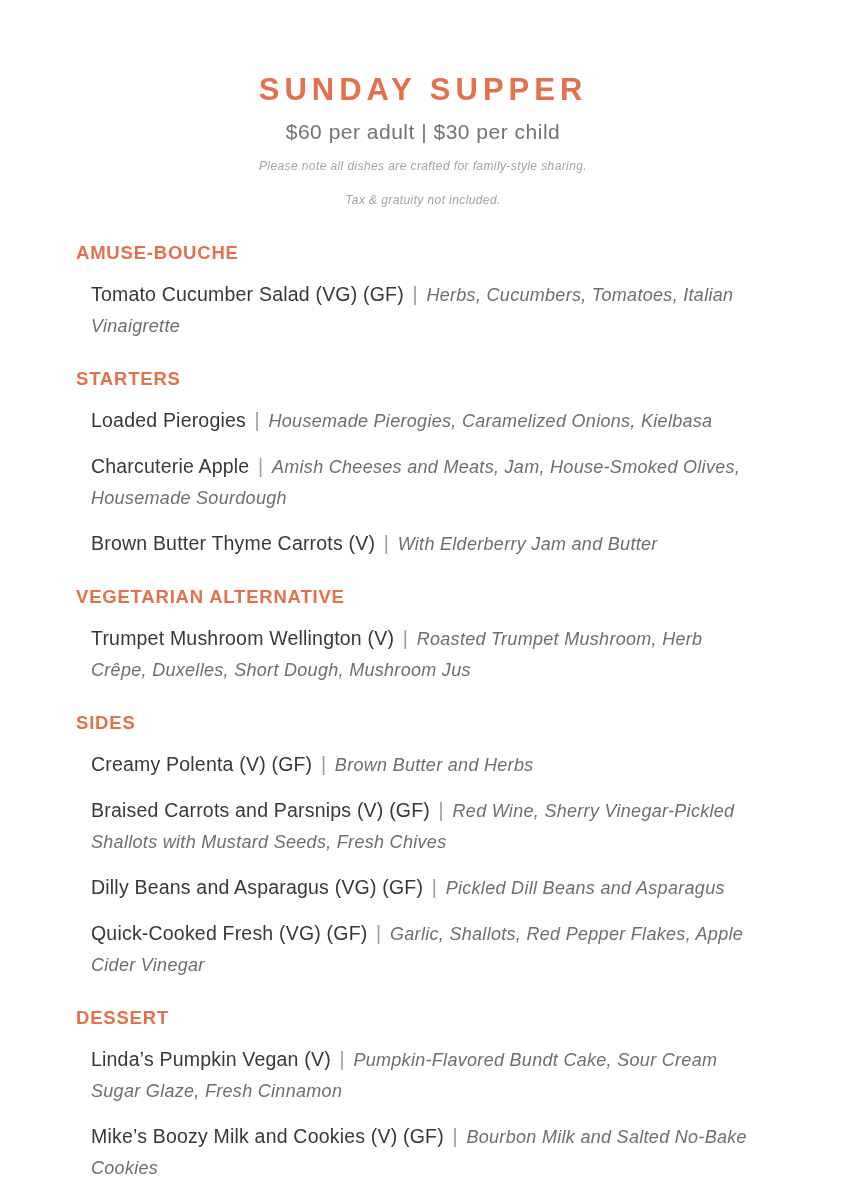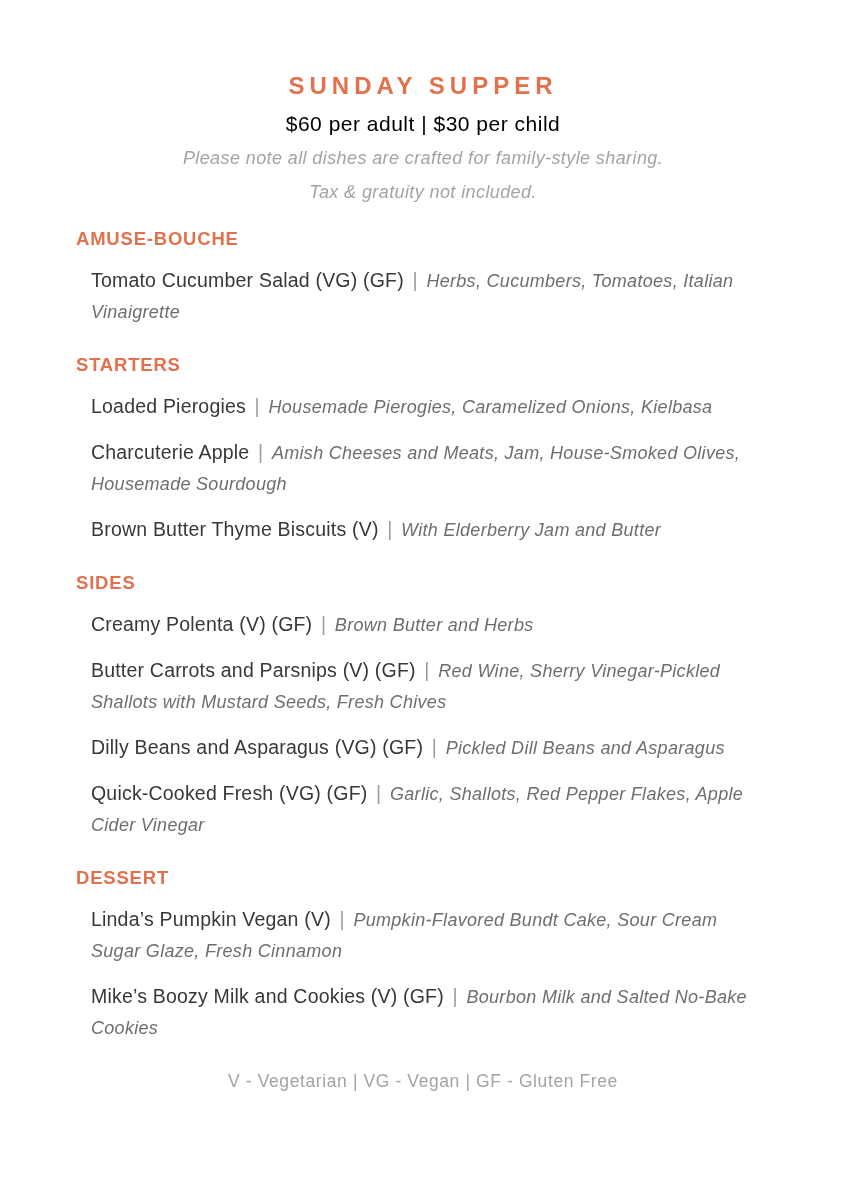--- a/index.html
+++ b/index.html
@@ -4,30 +4,30 @@
 <style>
   :root { --accent:#E2714E; --ink:#383838; --desc:#6e6e6e; --muted:#a3a3a3; }
   * { box-sizing:border-box; }
   html,body { margin:0; padding:0; background:#ffffff; }
   .page {
     width:846px; height:1200px; margin:0 auto; background:#ffffff;
     font-family:"Liberation Sans", sans-serif; overflow:hidden;
   }
   header { text-align:center; padding-top:72px; }
   .menu-title {
-    margin:0 0 12px; font-size:24px; font-weight:700;
+    margin:0 0 12px; font-size:31px; font-weight:700;
     letter-spacing:5px; color:var(--accent);
   }
-  .pricing { margin:0 0 9px; font-size:21px; color:#000000; letter-spacing:0.5px; }
+  .pricing { margin:0 0 9px; font-size:21px; color:#737373; letter-spacing:0.5px; }
   .note {
-    margin:10px; font-size:18px; font-style:italic; color:var(--muted);
+    margin:10px; font-size:12px; font-style:italic; color:var(--muted);
     line-height:24px; letter-spacing:0.4px;
   }
   main { margin:0 76px; }
-  .menu-section:first-child .section-title { margin-top:24px; }
+  .menu-section:first-child .section-title { margin-top:30px; }
   .section-title {
     margin:27px 0 7px; font-size:18.5px; font-weight:700;
     letter-spacing:0.8px; color:var(--accent);
   }
   .dish {
     margin:15px; font-size:19.5px; line-height:30px; color:var(--ink);
     letter-spacing:0.2px;
   }
   .dish-name, .dish-tags { color:var(--ink); }
   .dish-sep { color:#9c9c9c; padding:0 3px; font-weight:400; }
@@ -57,32 +57,38 @@
 </div>
   </section>
 
   <section class="menu-section">
     <h2 class="section-title">STARTERS</h2>
     <div class="items">
   <p class="dish"><span class="dish-name">Loaded Pierogies</span><span class="dish-sep"> | </span><span class="dish-desc">Housemade Pierogies, Caramelized Onions, Kielbasa</span></p>
 
   <p class="dish"><span class="dish-name">Charcuterie Apple</span><span class="dish-sep"> | </span><span class="dish-desc">Amish Cheeses and Meats, Jam, House-Smoked Olives, Housemade Sourdough</span></p>
 
-  <p class="dish"><span class="dish-name">Brown Butter Thyme Biscuits </span><span class="dish-tags">(V)</span><span class="dish-sep"> | </span><span class="dish-desc">With Elderberry Jam and Butter</span></p>
+  <p class="dish"><span class="dish-name">Brown Butter Thyme Carrots </span><span class="dish-tags">(V)</span><span class="dish-sep"> | </span><span class="dish-desc">With Elderberry Jam and Butter</span></p>
 </div>
   </section>
 
 
+  <section class="menu-section">
+    <h2 class="section-title">VEGETARIAN ALTERNATIVE</h2>
+    <div class="items">
+  <p class="dish"><span class="dish-name">Trumpet Mushroom Wellington </span><span class="dish-tags">(V)</span><span class="dish-sep"> | </span><span class="dish-desc">Roasted Trumpet Mushroom, Herb Crêpe, Duxelles, Short Dough, Mushroom Jus</span></p>
+</div>
+  </section>
 
   <section class="menu-section">
     <h2 class="section-title">SIDES</h2>
     <div class="items">
   <p class="dish"><span class="dish-name">Creamy Polenta </span><span class="dish-tags">(V) (GF)</span><span class="dish-sep"> | </span><span class="dish-desc">Brown Butter and Herbs</span></p>
 
-  <p class="dish"><span class="dish-name">Butter Carrots and Parsnips </span><span class="dish-tags">(V) (GF)</span><span class="dish-sep"> | </span><span class="dish-desc">Red Wine, Sherry Vinegar-Pickled Shallots with Mustard Seeds, Fresh Chives</span></p>
+  <p class="dish"><span class="dish-name">Braised Carrots and Parsnips </span><span class="dish-tags">(V) (GF)</span><span class="dish-sep"> | </span><span class="dish-desc">Red Wine, Sherry Vinegar-Pickled Shallots with Mustard Seeds, Fresh Chives</span></p>
 
   <p class="dish"><span class="dish-name">Dilly Beans and Asparagus </span><span class="dish-tags">(VG) (GF)</span><span class="dish-sep"> | </span><span class="dish-desc">Pickled Dill Beans and Asparagus</span></p>
 
   <p class="dish"><span class="dish-name">Quick-Cooked Fresh </span><span class="dish-tags">(VG) (GF)</span><span class="dish-sep"> | </span><span class="dish-desc">Garlic, Shallots, Red Pepper Flakes, Apple Cider Vinegar</span></p>
 </div>
   </section>
 
   <section class="menu-section">
     <h2 class="section-title">DESSERT</h2>
     <div class="items">

